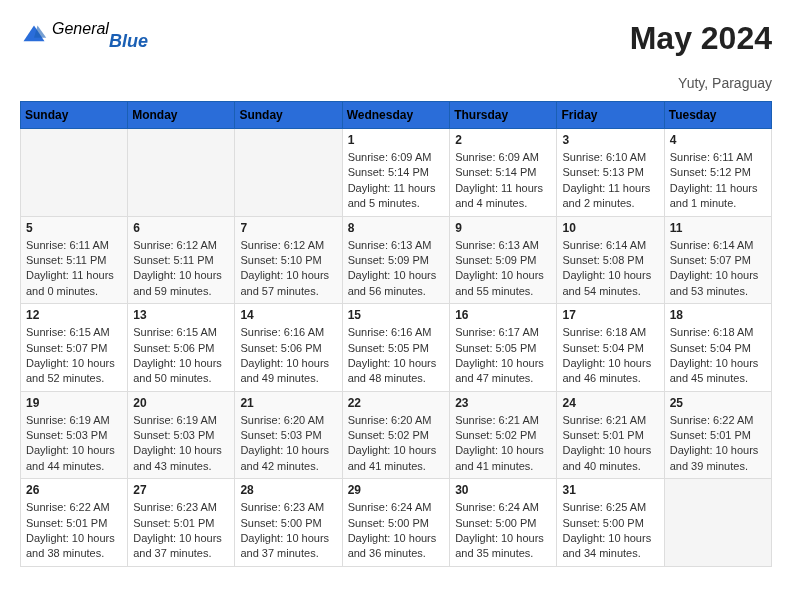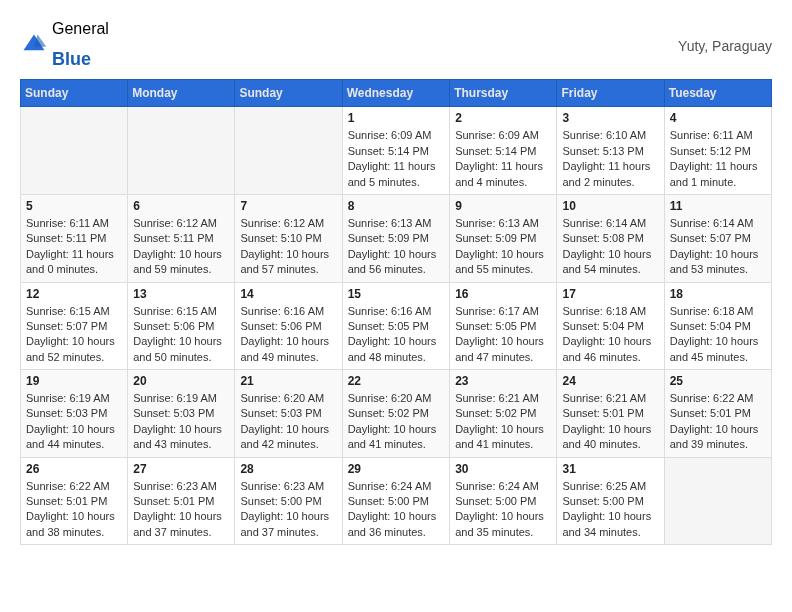--- a/index.html
+++ b/index.html
@@ -16,22 +16,22 @@
       align-items: flex-start;
       margin-bottom: 10px;
     }
     .logo {
       display: flex;
       align-items: center;
       gap: 4px;
     }
     .logo-text {
       display: flex;
-      flex-direction: column;
       line-height: 1.1;
+      font-style: italic;
     }
     .logo-blue {
       font-size: 18px;
       font-weight: bold;
       color: #1a5fb4;
       margin-top: 12px;
     }
     .logo-icon {
       width: 28px;
       height: 28px;
@@ -49,21 +49,21 @@
       color: #555;
       margin-top: 18px;
     }
     .calendar {
       width: 100%;
       border-collapse: collapse;
       border: 1px solid #ccc;
     }
     .calendar thead tr th {
       background-color: #2a6dd9;
-      color: #e5e5e5;
+      color: #000000;
       font-size: 12px;
       font-weight: bold;
       padding: 6px 4px;
       text-align: left;
       border: 1px solid #1a5fb4;
     }
     .calendar tbody tr td {
       vertical-align: top;
       border: 1px solid #ddd;
       padding: 4px 5px;
@@ -97,20 +97,21 @@
     <svg class="logo-icon" viewBox="0 0 32 32">
       <polygon points="16,4 28,22 4,22" fill="#2a6dd9"></polygon>
       <polygon points="20,4 30,18 16,18" fill="#1a5fb4" opacity="0.6"></polygon>
     </svg>
     <div class="logo-text">
       <span>General</span>
       <span class="logo-blue">Blue</span>
     </div>
   </div>
   <div class="title-block">
+    <div class="month-year">May 2024</div>
     <div class="location">Yuty, Paraguay</div>
   </div>
 </div>
 
 <table class="calendar">
   <thead>
     <tr>
     <th>Sunday</th>
         <th>Monday</th>
         <th>Sunday</th>

